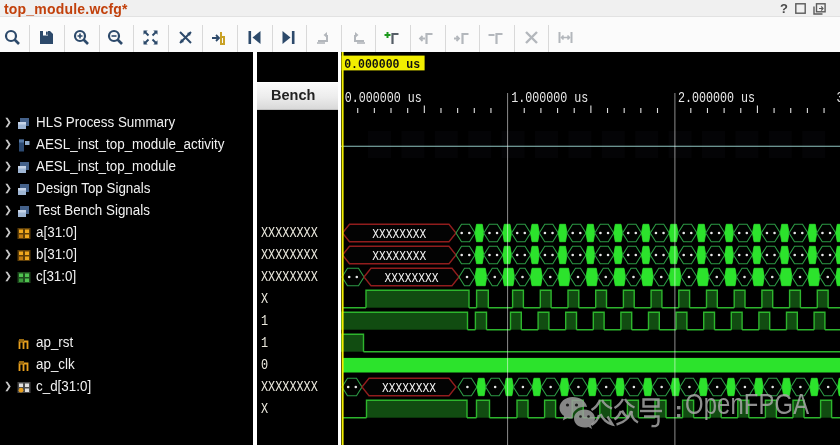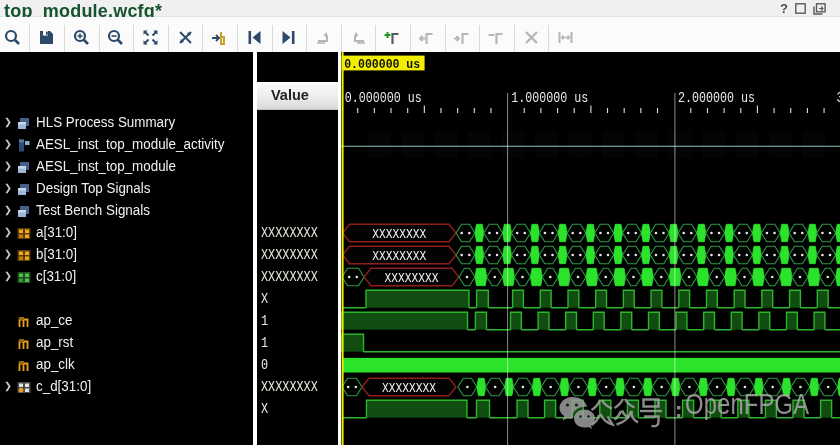--- a/index.html
+++ b/index.html
@@ -1,18 +1,18 @@
 <!DOCTYPE html>
 <html><head><meta charset="utf-8">
 <style>
 * { margin:0; padding:0; box-sizing:border-box; }
 html,body { width:840px; height:445px; overflow:hidden; background:#000; font-family:"Liberation Sans",sans-serif; }
 #page { position:relative; width:840px; height:445px; }
 #titlebar { position:absolute; left:0; top:0; width:840px; height:17px; background:#f0f0f0; border-bottom:1px solid #e2e2e2; }
-#titlebar .t { position:absolute; left:4px; top:1px; font-size:18px; font-weight:bold; color:#14532d; letter-spacing:0.2px; }
+#titlebar .t { position:absolute; left:4px; top:1px; font-size:14px; font-weight:bold; color:#c2410c; letter-spacing:0.2px; }
 #titlebar .r { position:absolute; right:0; top:0; width:80px; height:17px; font-size:13px; color:#4a4a4a; }
 #toolbar { position:absolute; left:0; top:17px; width:840px; height:35px; background:#fbfbfb; }
 .tbi { position:absolute; top:11px; width:19px; height:19px; }
 .tbsep { position:absolute; top:8px; width:1px; height:27px; background:#d9d9d9; }
 #main { position:absolute; left:0; top:52px; width:840px; height:393px; background:#000; }
 #namepanel { position:absolute; left:0; top:0; width:253px; height:393px; background:#000; overflow:hidden; }
 #valpanel { position:absolute; left:257px; top:0; width:81px; height:393px; background:#000; overflow:hidden; }
 #div1 { position:absolute; left:253px; top:0; width:4px; height:393px; background:#ffffff; }
 #div2 { position:absolute; left:338px; top:0; width:3px; height:393px; background:#ffffff; }
 #wavepanel { position:absolute; left:341px; top:0; width:499px; height:393px; background:#000; overflow:hidden; }
@@ -209,28 +209,20 @@
           <span class="chev">❯</span>
           <span class="nicon"><svg width="14" height="13" viewBox="0 0 14 13">
               <rect x="0.5" y="1" width="13" height="11" fill="#1e4a1e"></rect>
               <rect x="2" y="2.5" width="4" height="3.5" fill="#4fc24f"></rect>
               <rect x="8" y="2.5" width="4" height="3.5" fill="#4fc24f"></rect>
               <rect x="2" y="7.5" width="4" height="3.5" fill="#3a9a3a"></rect>
               <rect x="8" y="7.5" width="4" height="3.5" fill="#4fc24f"></rect>
             </svg></span>
           <span class="nlab">c[31:0]</span>
         </div>
-        <div class="nrow" style="top:258px">
-          <span class="chev"></span>
-          <span class="nicon"><svg width="14" height="13" viewBox="0 0 14 13">
-              <path d="M2.5 12V4.5h4V12 M6.5 4.5h4V12" stroke="#e8a01e" stroke-width="1.8" fill="none"></path>
-              <rect x="2" y="2" width="5" height="3" fill="#9a6a10"></rect>
-            </svg></span>
-          <span class="nlab">ap_ce</span>
-        </div>
         <div class="nrow" style="top:302px">
           <span class="chev"></span>
           <span class="nicon"><svg width="14" height="13" viewBox="0 0 14 13">
               <path d="M2.5 12V4.5h4V12 M6.5 4.5h4V12" stroke="#e8a01e" stroke-width="1.8" fill="none"></path>
               <rect x="2" y="2" width="5" height="3" fill="#9a6a10"></rect>
             </svg></span>
           <span class="nlab">ap_clk</span>
         </div>
         <div class="nrow" style="top:280px">
           <span class="chev"></span>
@@ -275,21 +267,21 @@
         <div class="vrow" style="top:302px">
           <span class="vtxt">0</span>
         </div>
         <div class="vrow" style="top:324px">
           <span class="vtxt">XXXXXXXX</span>
         </div>
         <div class="vrow" style="top:346px">
           <span class="vtxt">X</span>
         </div>
         <div class="hdr" id="hdrval">
-          <span>Value</span>
+          <span>Bench</span>
         </div>
       </div>
   <div id="div2"></div>
   <div id="wavepanel">
         <svg width="499" height="393" viewBox="0 0 499 393" style="position:absolute;left:0;top:0">
           <rect x="0" y="0" width="499" height="393" fill="#000000"></rect>
           <rect x="27.0" y="79" width="23" height="27" fill="#040406"></rect>
           <rect x="60.4" y="79" width="23" height="27" fill="#040406"></rect>
           <rect x="93.8" y="79" width="23" height="27" fill="#040406"></rect>
           <rect x="127.2" y="79" width="23" height="27" fill="#040406"></rect>

